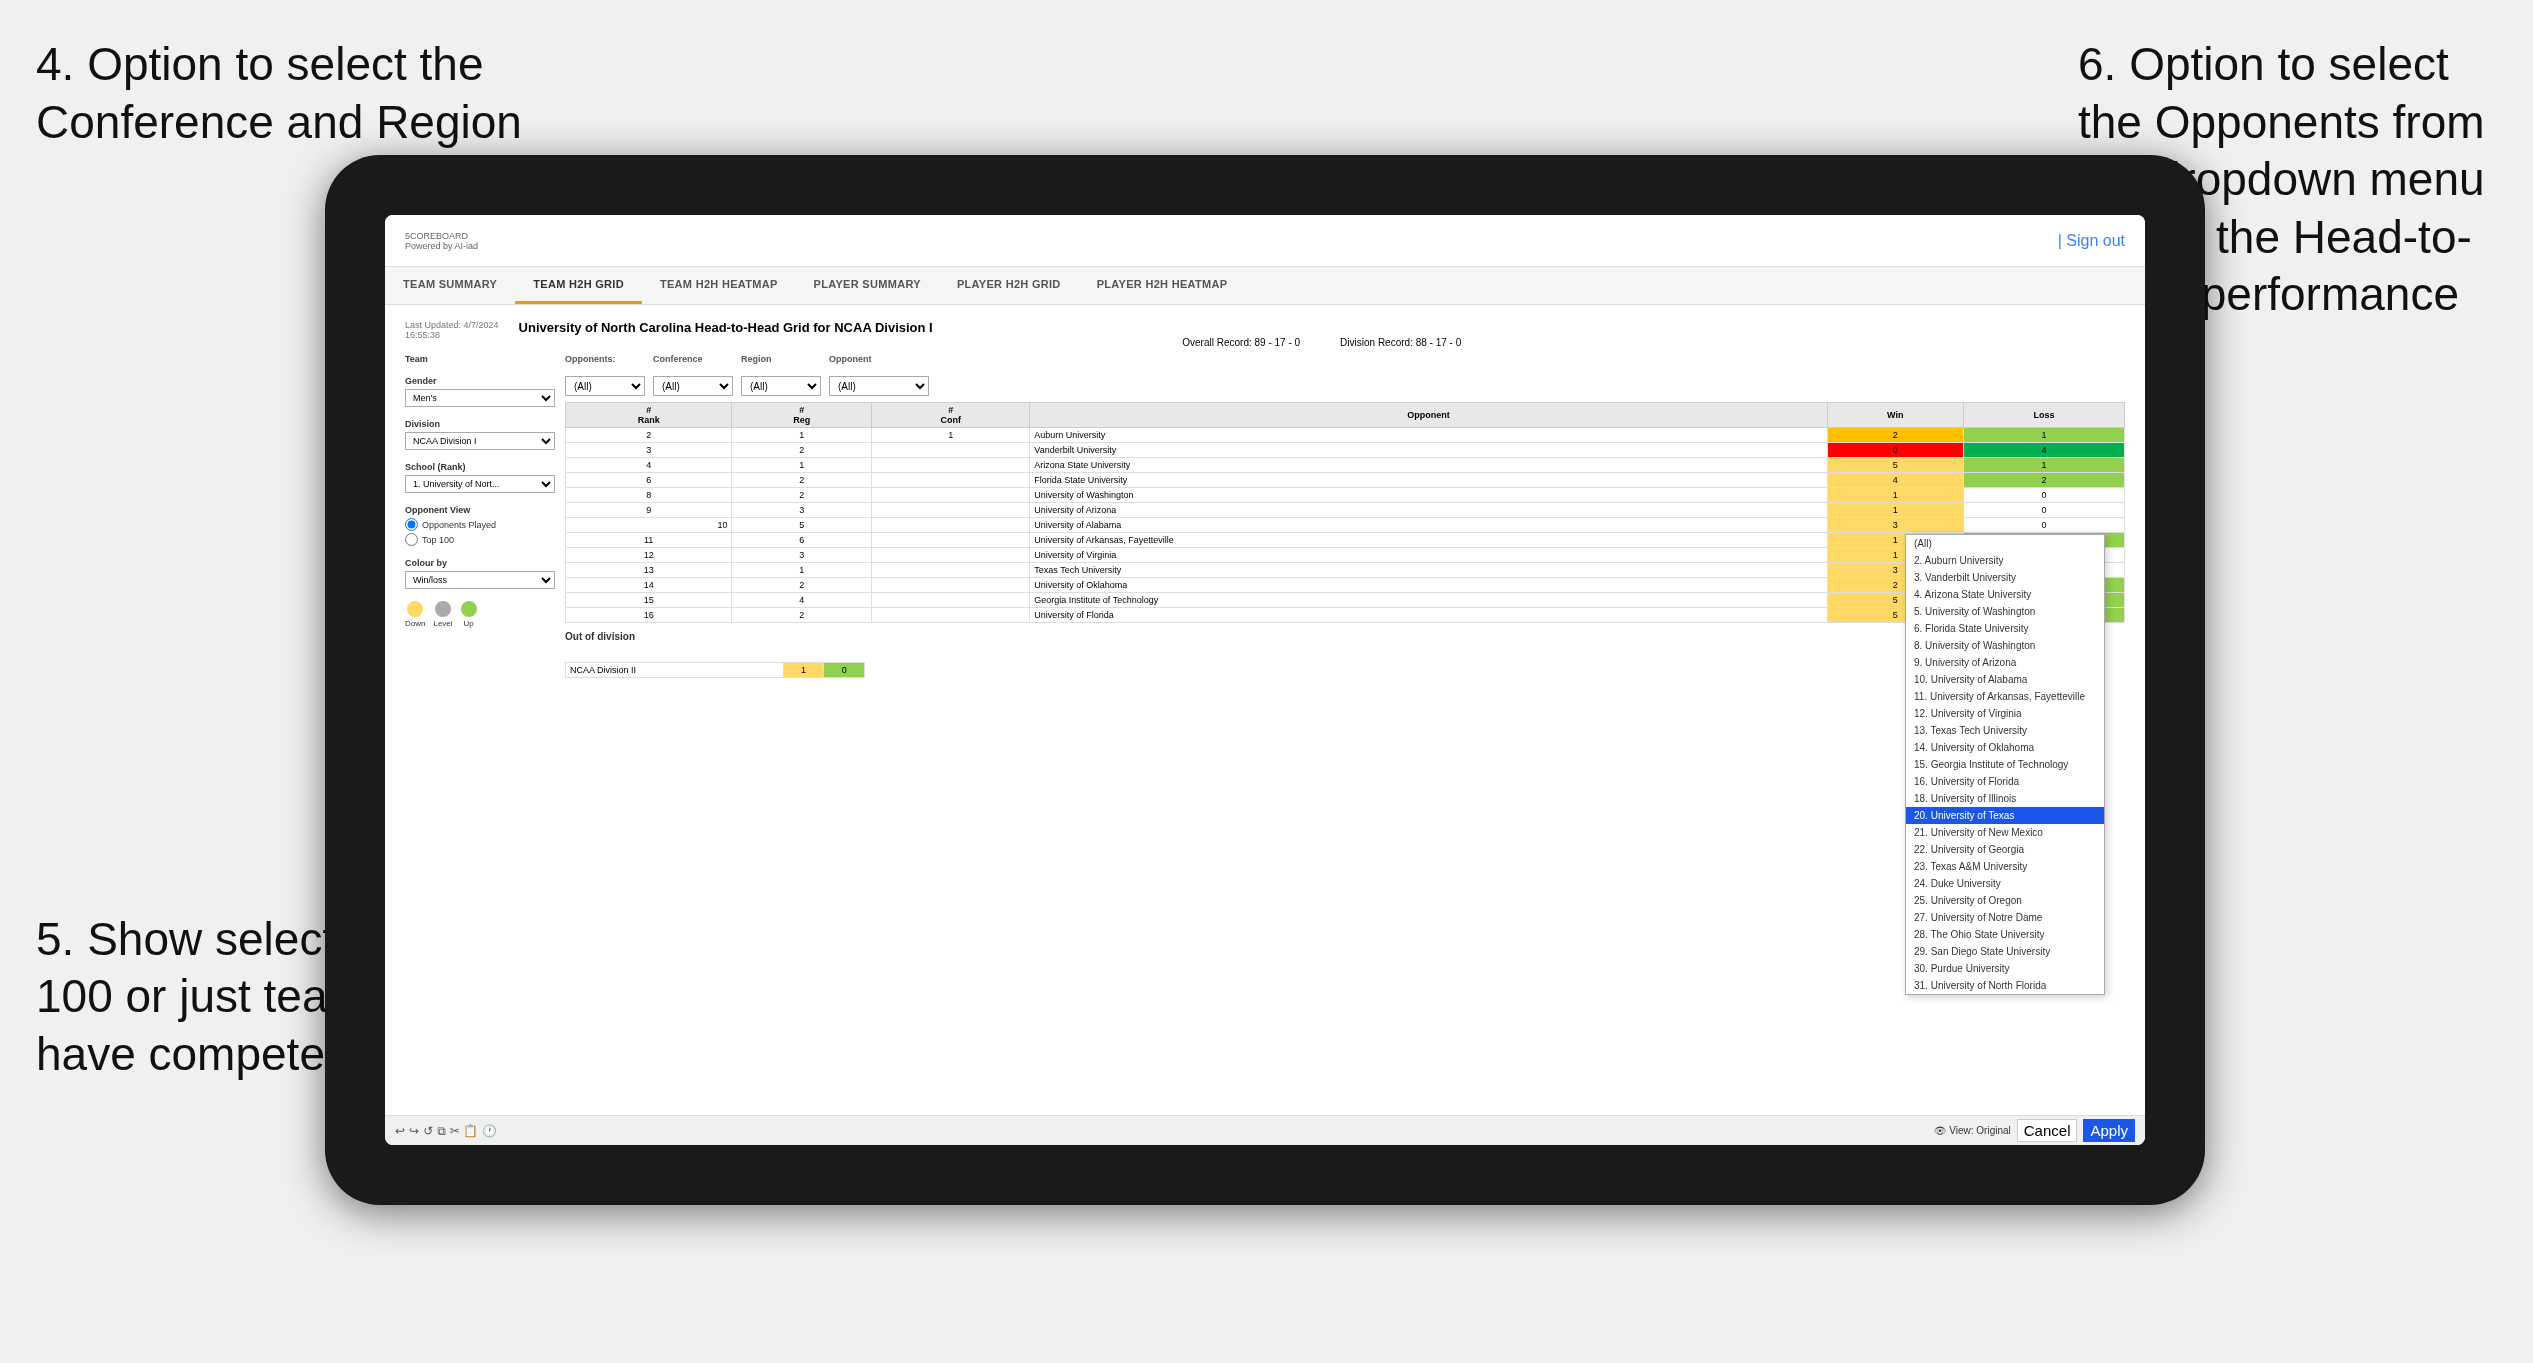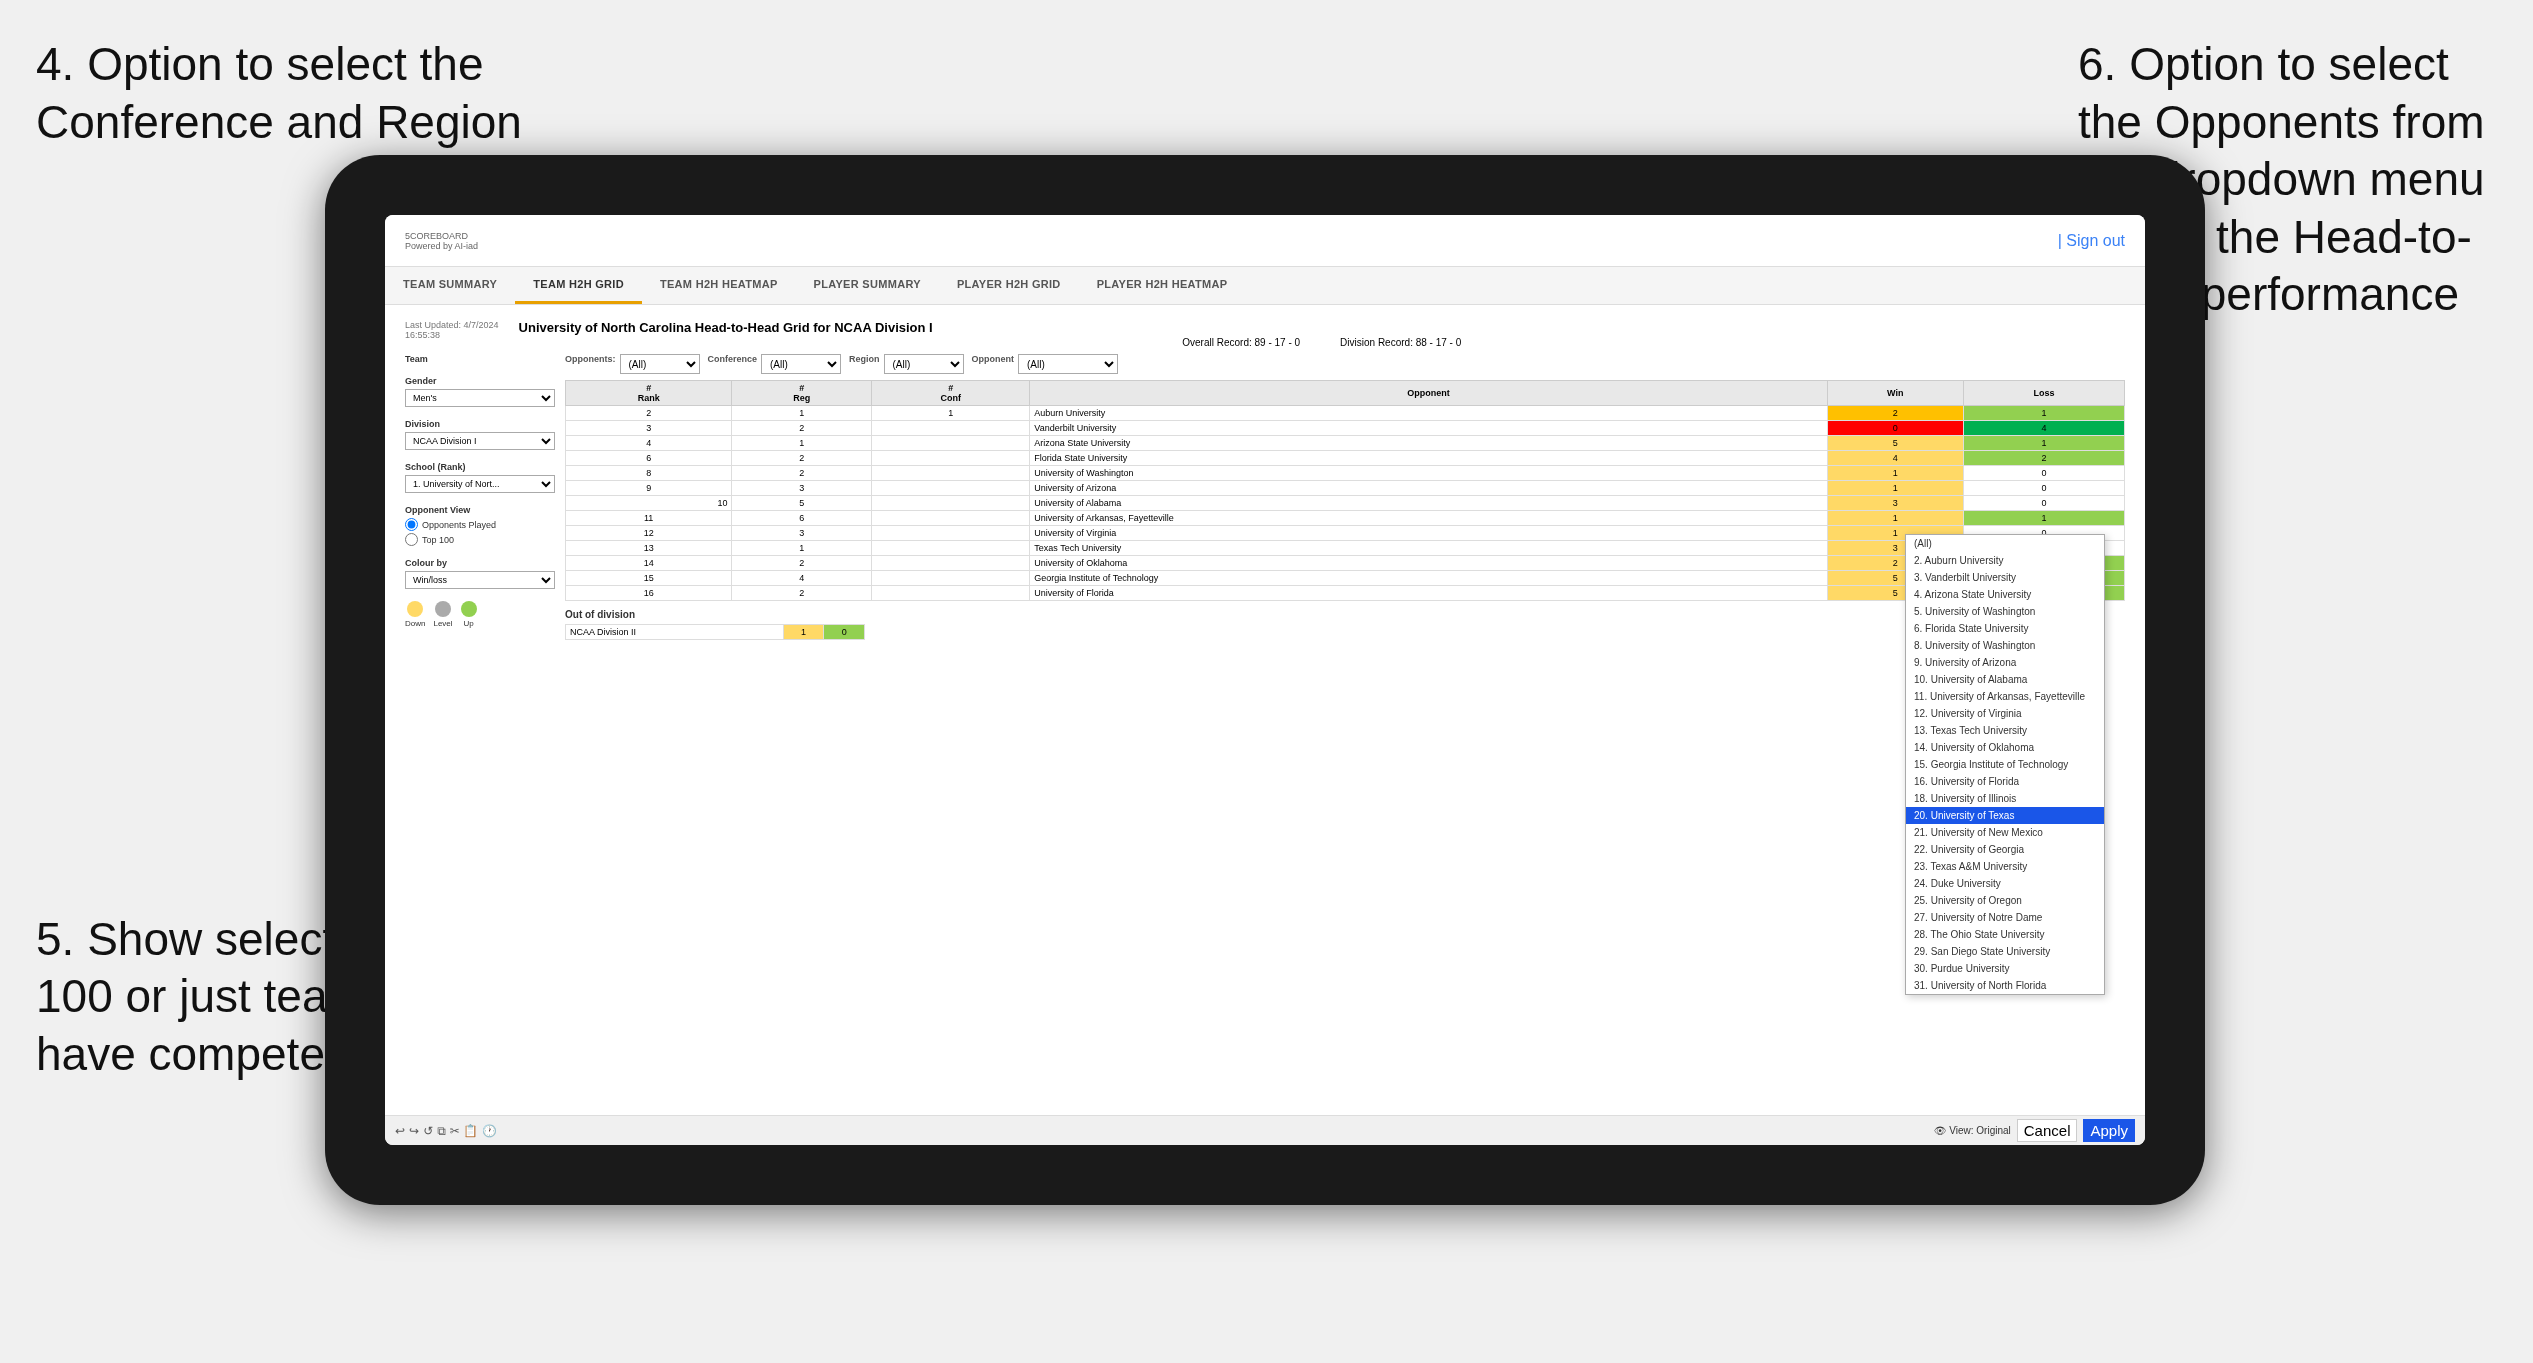--- a/index.html
+++ b/index.html
@@ -153,22 +153,22 @@
       flex: 1;
       overflow: hidden;
       display: flex;
       flex-direction: column;
       background: #fff;
       padding: 15px 20px;
     }
 
     .filter-group {
       display: flex;
-      flex-direction: row;
-      gap: 4px;
+      flex-direction: column;
+      gap: 12px;
     }
 
     .filter-label {
       font-size: 9px;
       color: #555;
       font-weight: 600;
     }
 
     .filter-select {
       font-size: 10px;
@@ -287,21 +287,21 @@
       text-align: center;
     }
 
     .out-of-division {
       margin-top: 8px;
     }
 
     .out-of-division-title {
       font-size: 10px;
       font-weight: 700;
-      margin-bottom: 4px;
+      margin-bottom: 20px;
       color: #333;
     }
 
     
     .dropdown-overlay {
       position: absolute;
       right: 20px;
       top: 180px;
       background: #fff;
       border: 1px solid #aaa;

